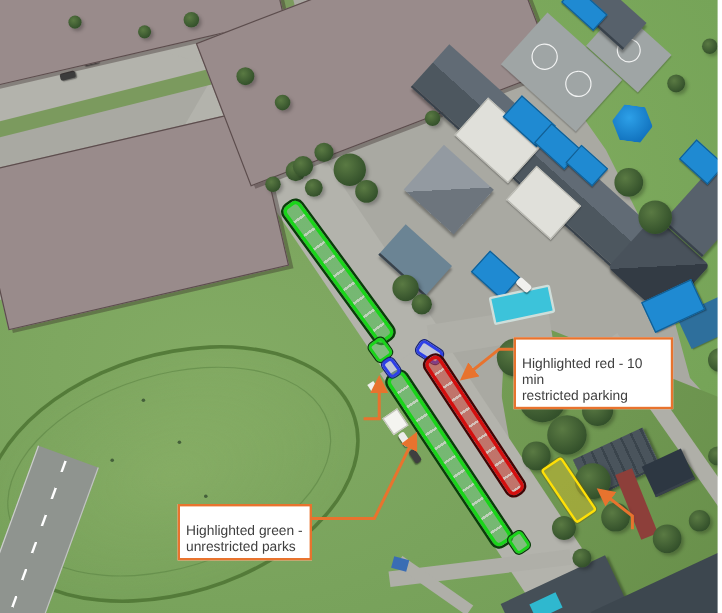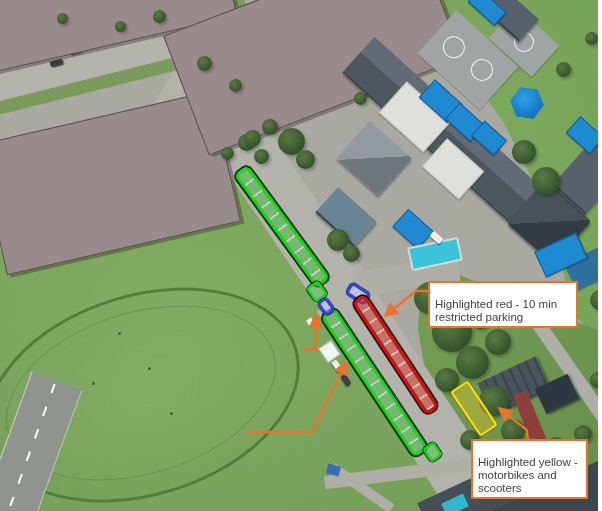--- a/index.html
+++ b/index.html
@@ -181,24 +181,23 @@
       <marker id="ah" markerWidth="6" markerHeight="6" refX="4.6" refY="3" orient="auto">
         <path d="M0,0 L6,3 L0,6 Z" fill="#e8732e"></path>
       </marker>
     </defs>
     <polyline points="303,349 316,349 316,316" fill="none" stroke="#e8732e" stroke-width="2.5" marker-end="url(#ah)"></polyline>
     <polyline points="248,432 312,432 346,363" fill="none" stroke="#e8732e" stroke-width="2.5" marker-end="url(#ah)"></polyline>
     <polyline points="428,291 416,291 386,315" fill="none" stroke="#e8732e" stroke-width="2.5" marker-end="url(#ah)"></polyline>
     <polyline points="527,441 527,430 500,409" fill="none" stroke="#e8732e" stroke-width="2.5" marker-end="url(#ah)"></polyline>
   </svg>
 
-  <div class="abs callout" style="left:428px;top:281px;width:150px;">
+  <div class="abs callout" style="left:428px;top:281px;width:133px;">
     <span>Highlighted red - 10 min
 restricted parking</span>
   </div>
-  <div class="abs callout" style="left:471px;top:439px;width:117px;">
-    <span>Highlighted yellow -
-motorbikes and
-scooters</span>
+  <div class="abs callout" style="left:148px;top:420px;width:112px;">
+    <span>Highlighted green -
+unrestricted parks</span>
   </div>
 
   <div class="abs" style="left:598px;top:0;width:4px;height:511px;background:#fff;z-index:40;"></div>
 </div>
 
 </body></html>

